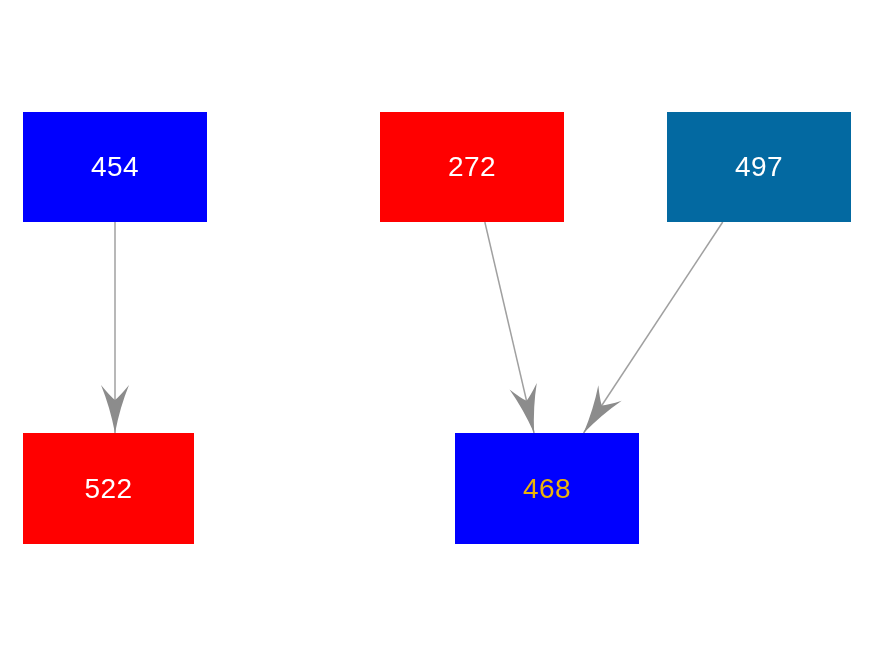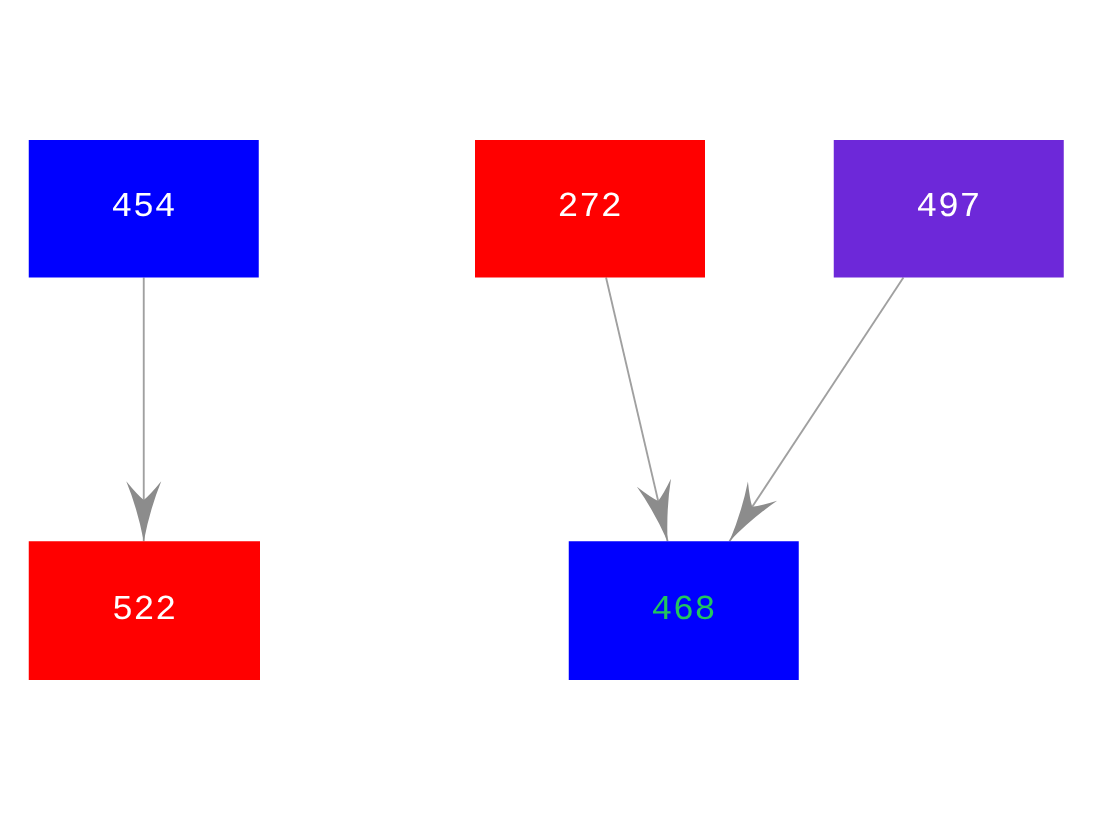--- a/index.html
+++ b/index.html
@@ -22,21 +22,20 @@
     width: 875px;
     height: 656px;
     display: block;
   }
   #node-layer {
     position: absolute;
     left: 0;
     top: 0;
     width: 875px;
     height: 656px;
-    font-family: Liberation Mono, monospace;
   }
   .node {
     position: absolute;
     display: flex;
     align-items: center;
     justify-content: center;
   }
   .node-label {
     color: #ffffff;
     font-size: 28px;
@@ -57,23 +56,23 @@
       <line x1="722.7325038880249" y1="222" x2="583.597200622084" y2="433" stroke="#a0a0a0" stroke-width="1.5"></line>
       <path d="M0 0 Q-5 -26 -14 -48 Q-5 -37 0 -33 Q5 -37 14 -48 Q5 -26 0 0 Z" fill="#8c8c8c" transform="translate(583.597200622084 433) rotate(33.401218365881064)"></path>
     </svg>
   <div id="node-layer">
       <div class="node" style="left: 23px; top: 112px; width: 184px; height: 110px; background: rgb(0, 0, 255);">
         <span class="node-label" style="color: rgb(255, 255, 255);">454</span>
       </div>
       <div class="node" style="left: 380px; top: 112px; width: 184px; height: 110px; background: rgb(255, 0, 0);">
         <span class="node-label" style="color: rgb(255, 255, 255);">272</span>
       </div>
-      <div class="node" style="left: 667px; top: 112px; width: 184px; height: 110px; background: #6d28d9;">
+      <div class="node" style="left: 667px; top: 112px; width: 184px; height: 110px; background: #0369a1;">
         <span class="node-label" style="color: rgb(255, 255, 255);">497</span>
       </div>
-      <div class="node" style="left: 23px; top: 433px; width: 185px; height: 111px; background: rgb(255, 0, 0);">
+      <div class="node" style="left: 23px; top: 433px; width: 171px; height: 111px; background: rgb(255, 0, 0);">
         <span class="node-label" style="color: rgb(255, 255, 255);">522</span>
       </div>
       <div class="node" style="left: 455px; top: 433px; width: 184px; height: 111px; background: rgb(0, 0, 255);">
-        <span class="node-label" style="color: #22c55e; text-align: center;">468</span>
+        <span class="node-label" style="color: #eab308; text-align: center;">468</span>
       </div>
     </div>
 </div>
 
 </body></html>

